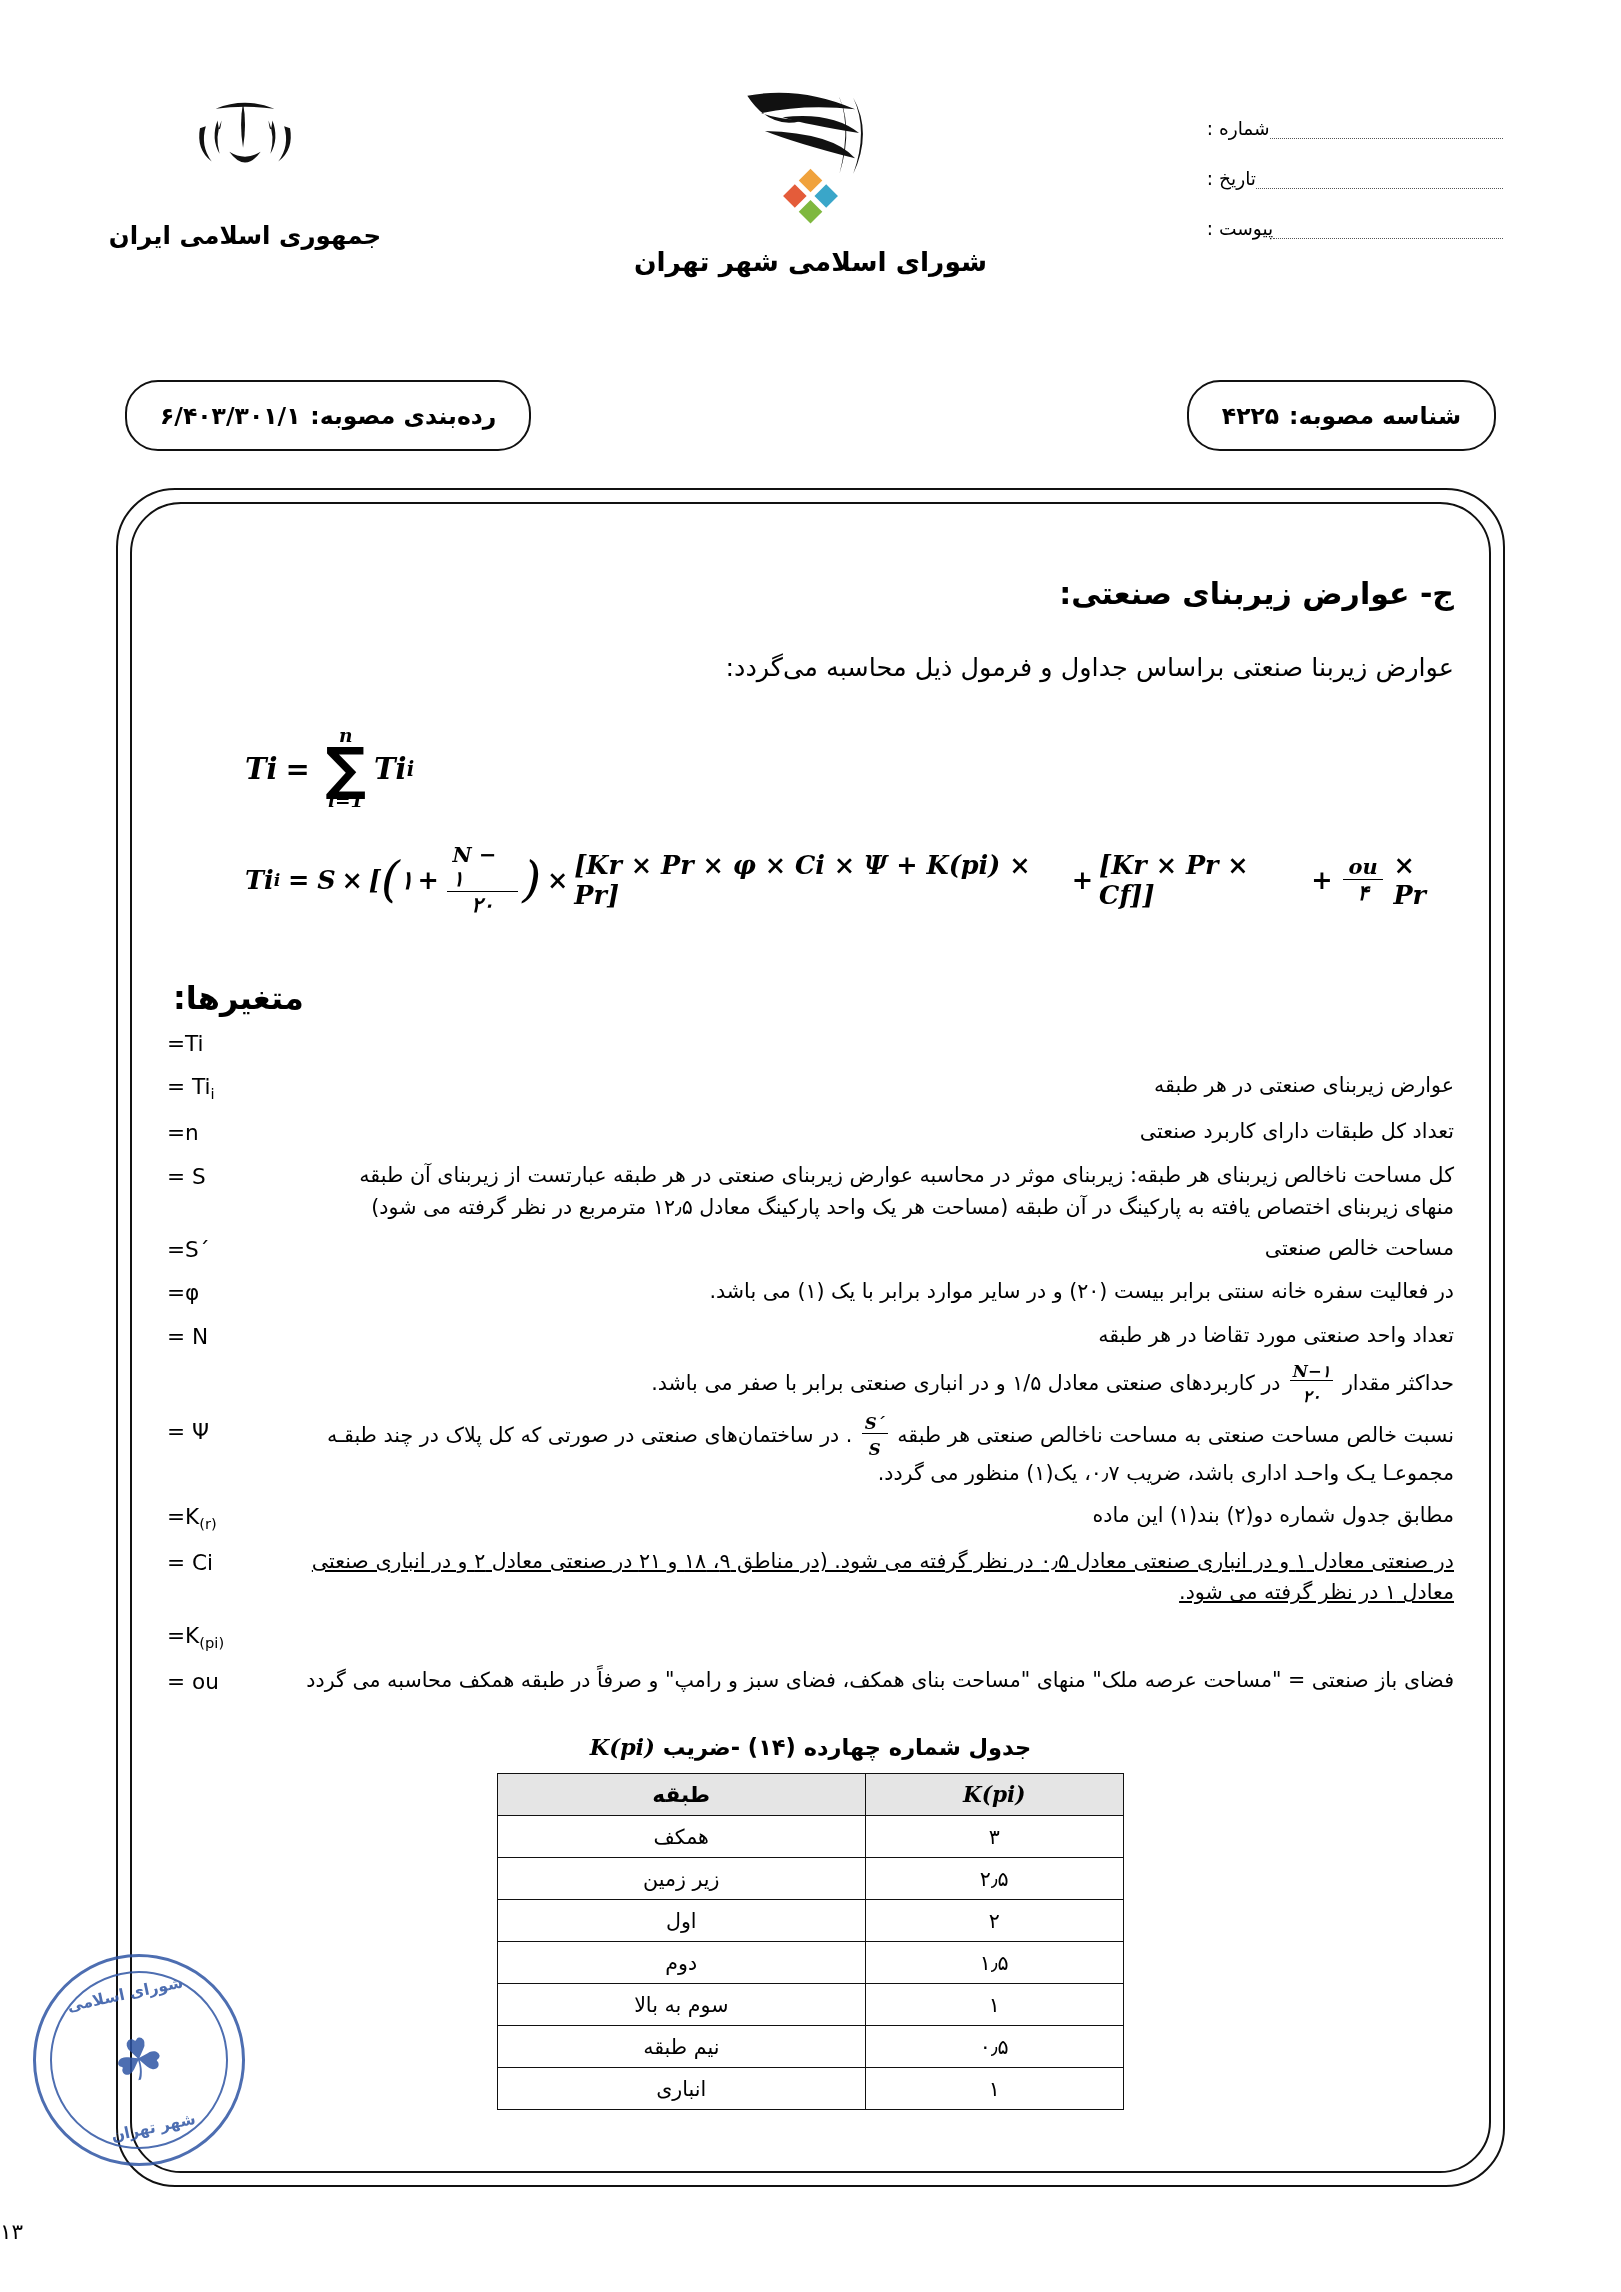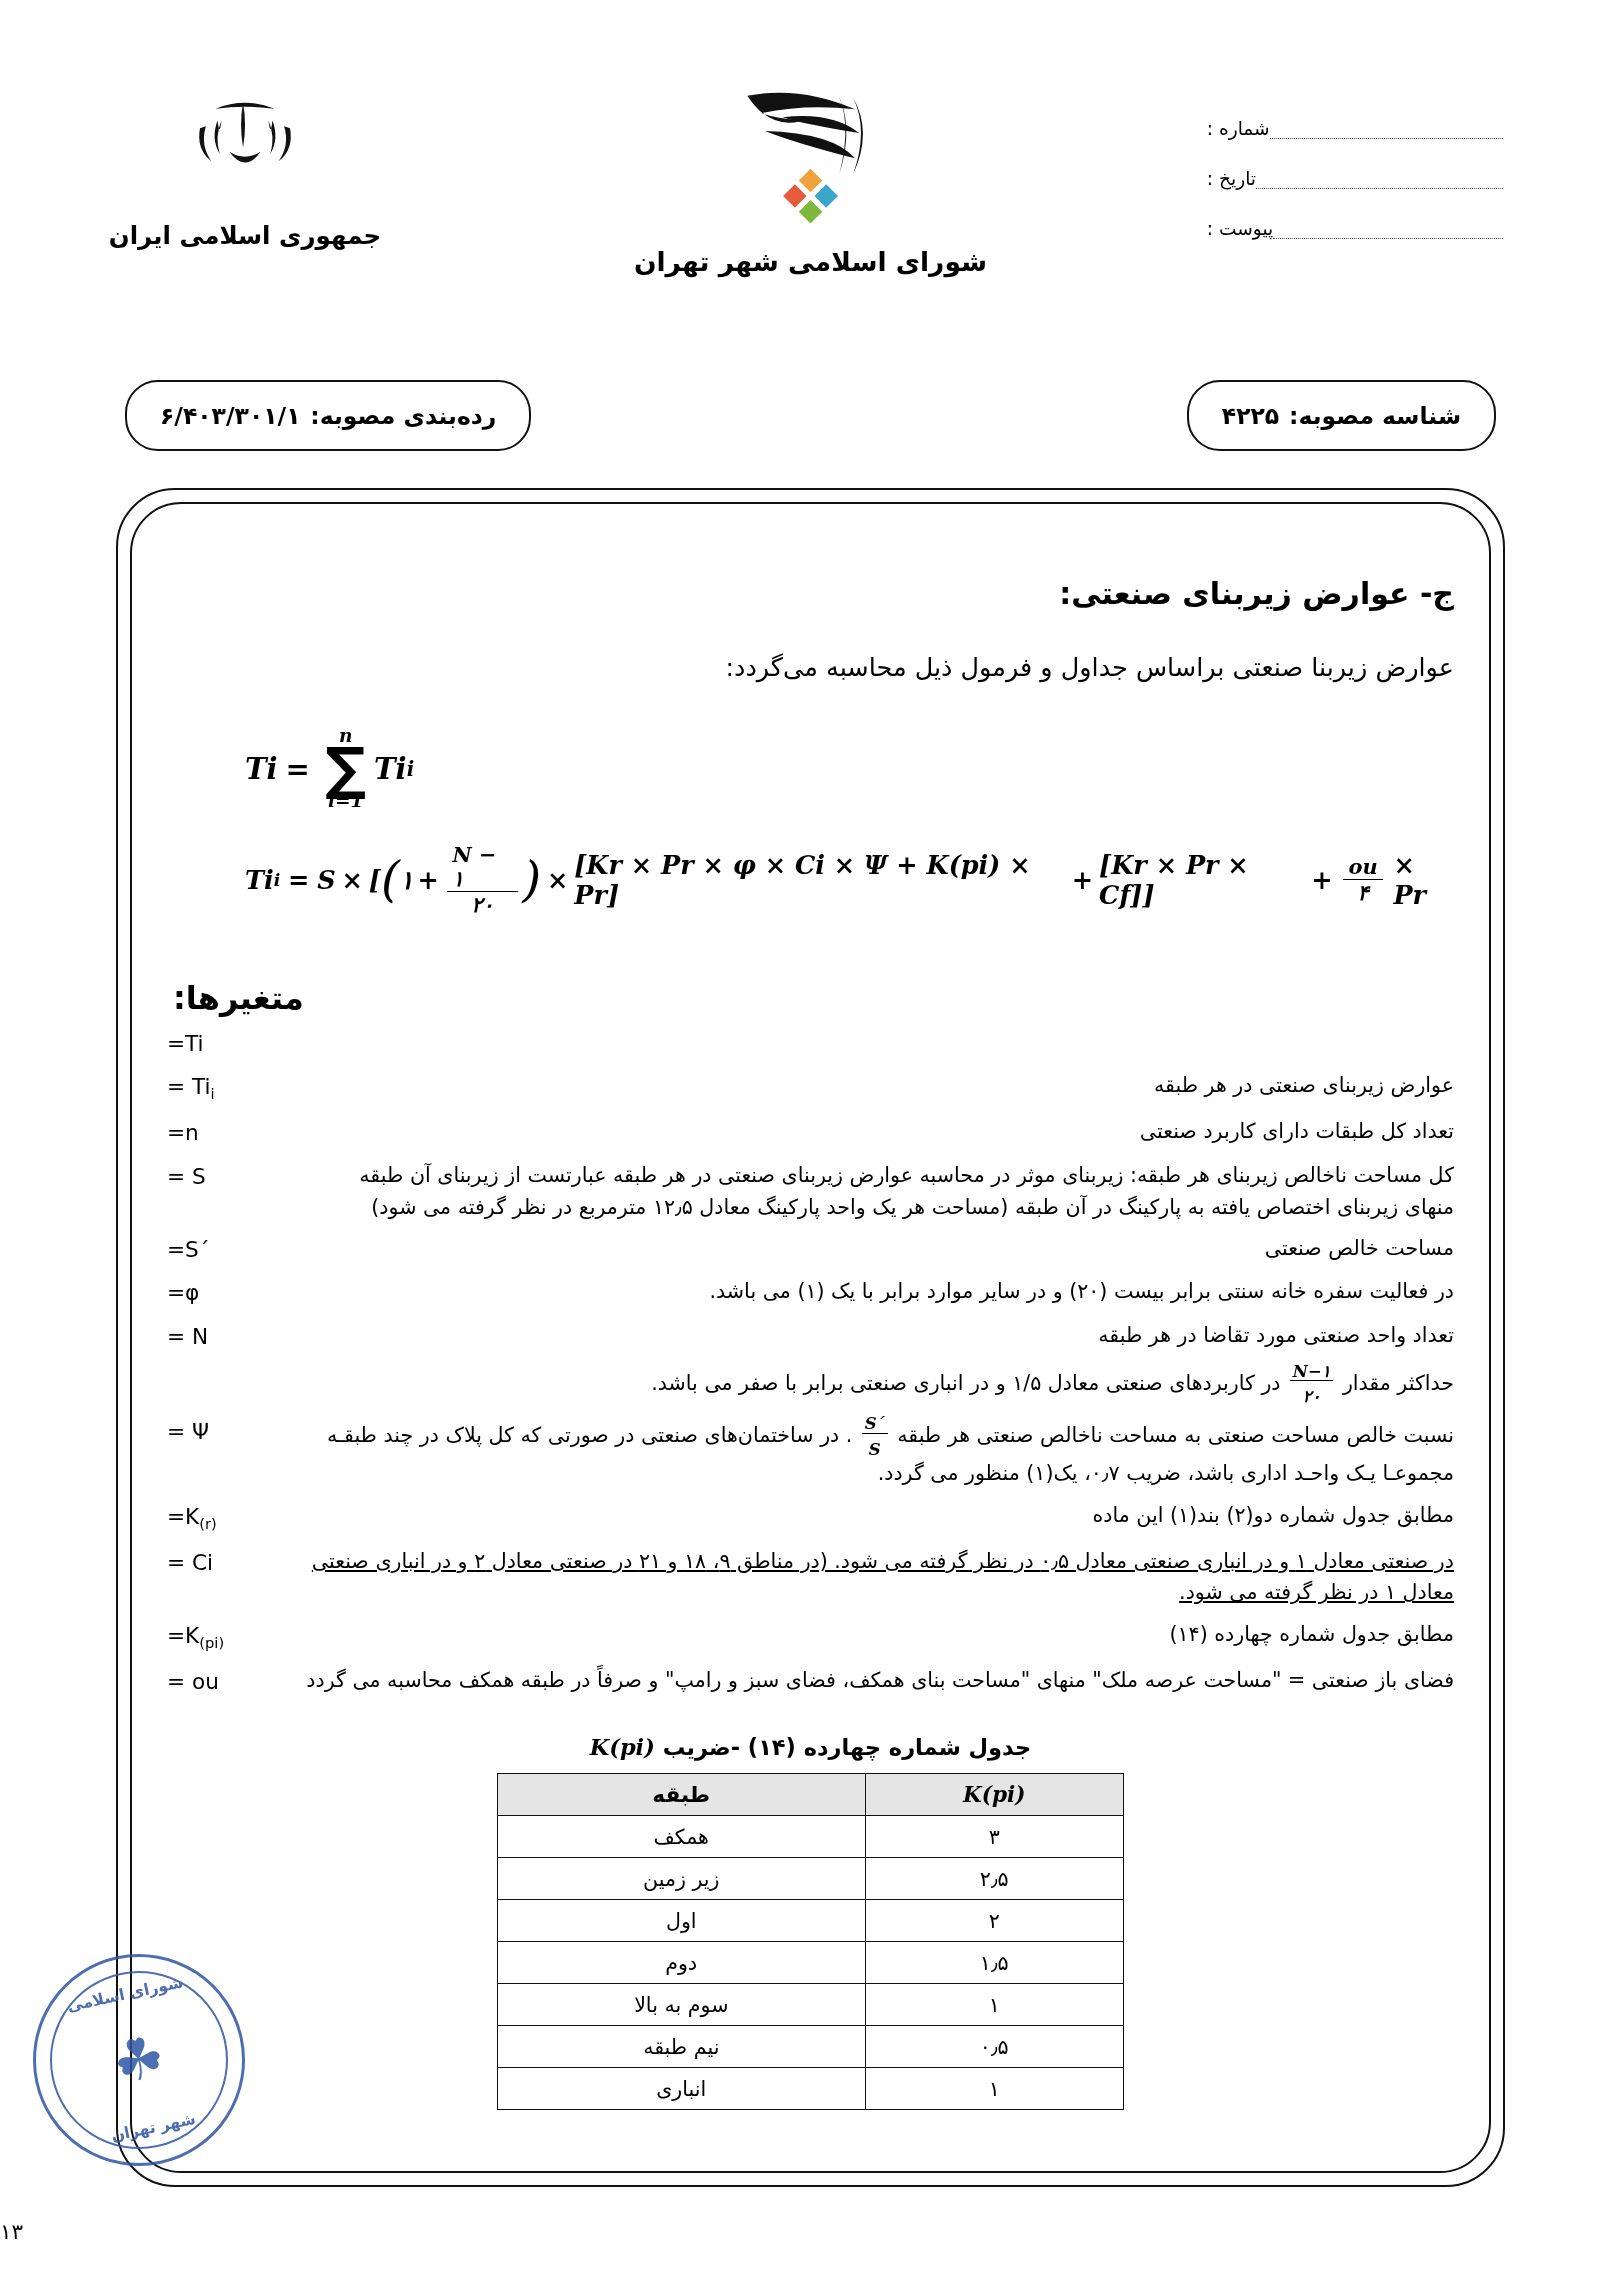--- a/index.html
+++ b/index.html
@@ -497,21 +497,20 @@
   </div>
   <div class="var-row">
     <div class="var-desc">مطابق جدول شماره دو(۲) بند(۱) این ماده</div>
     <div class="var-key">=K<span class="sub">(r)</span></div>
   </div>
   <div class="var-row">
     <div class="var-desc u">در صنعتی معادل ۱ و در انباری صنعتی معادل ۰٫۵ در نظر گرفته می شود. (در مناطق ۹، ۱۸ و ۲۱ در صنعتی معادل ۲ و در انباری صنعتی معادل ۱ در نظر گرفته می شود.</div>
     <div class="var-key">= Ci</div>
   </div>
   <div class="var-row">
-    <div class="var-desc">مطابق جدول شماره چهارده (۱۴)</div>
     <div class="var-key">=K<span class="sub">(pi)</span></div>
   </div>
   <div class="var-row">
     <div class="var-desc">فضای باز صنعتی = "مساحت عرصه ملک" منهای "مساحت بنای همکف، فضای سبز و رامپ" و صرفاً در طبقه همکف محاسبه می گردد</div>
     <div class="var-key">= ou</div>
   </div>
 
   <div class="table-caption">
     <span>جدول شماره چهارده (۱۴) -ضریب</span>
     <span class="kserif">K(pi)</span>

